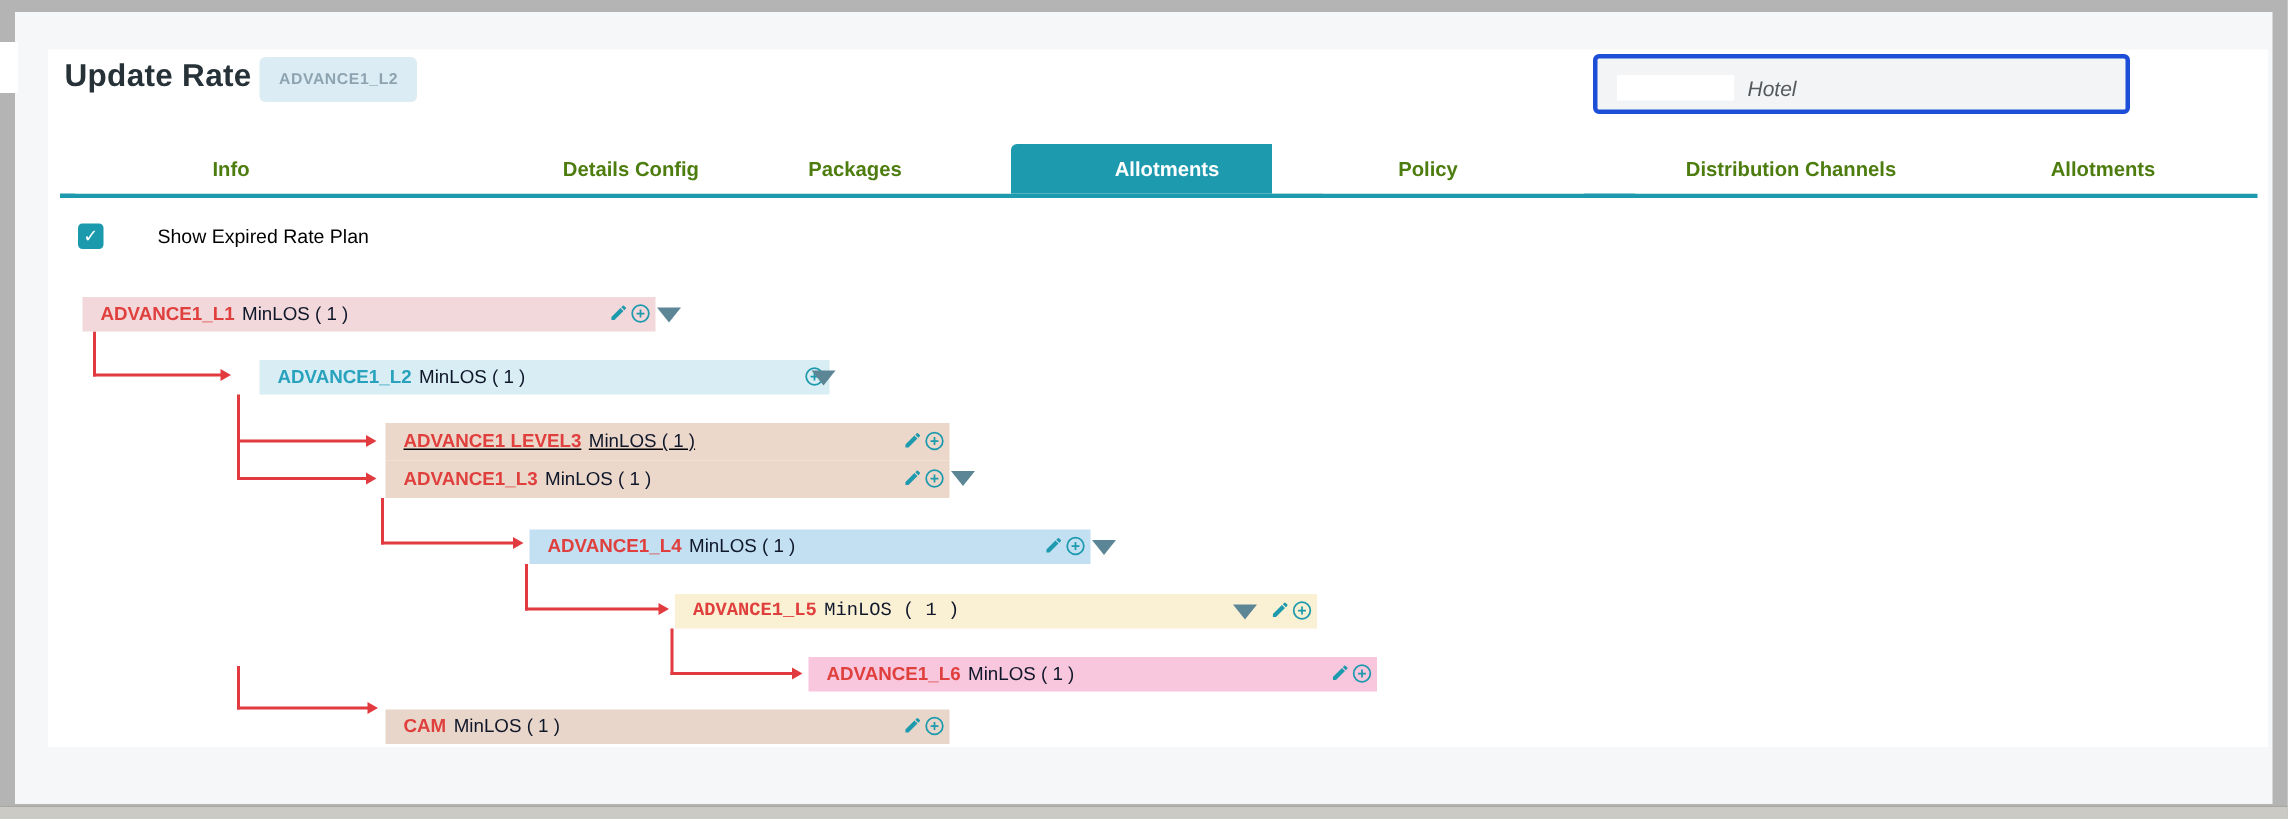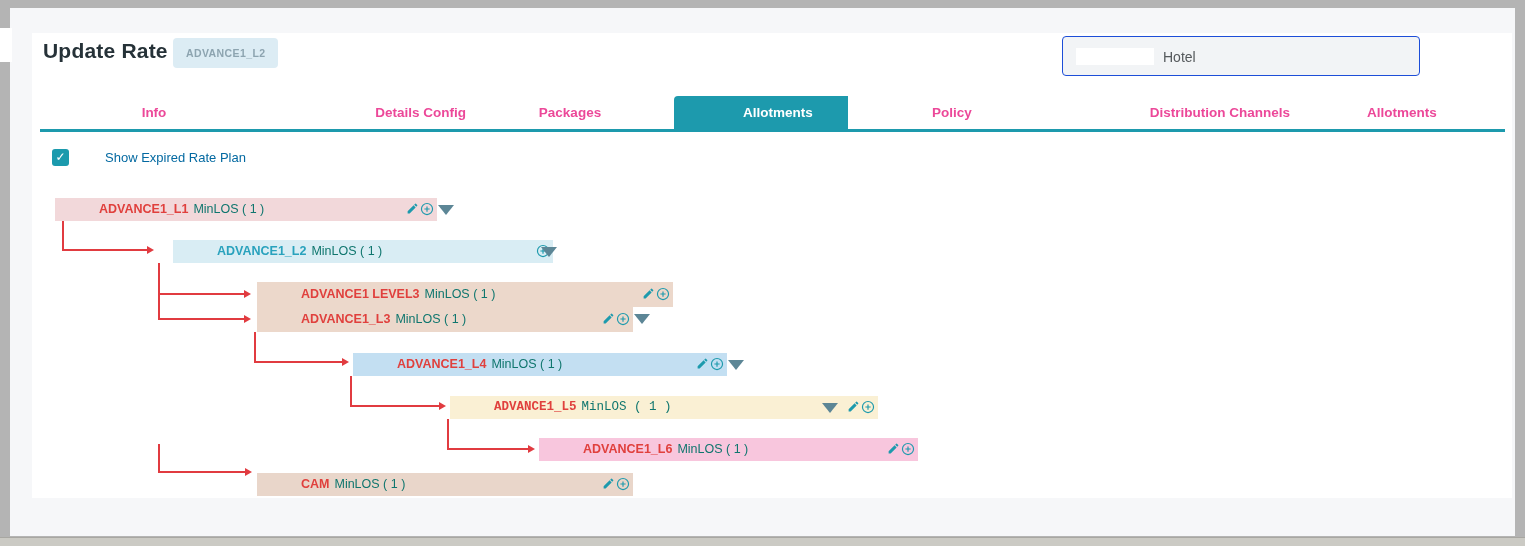--- a/index.html
+++ b/index.html
@@ -11,49 +11,49 @@
   .bottom-strip { position:absolute; left:0; bottom:0; width:1525px; height:9px; background:#cbcac4; border-top:1px solid #a8a7a2; }
   .edge-notch { position:absolute; left:0; top:28px; width:12px; height:34px; background:#ffffff; }
 
   .card { position:absolute; left:22px; top:25px; width:1480px; height:465px; background:#ffffff; }
 
   
   .title { position:absolute; left:11px; top:6px; font-size:21px; font-weight:bold; color:#263238; letter-spacing:0.2px; }
   .badge { position:absolute; left:141px; top:5px; height:30px; line-height:30px; padding:0 13px;
            background:#dcecf4; border-radius:4px; font-size:10.5px; font-weight:bold; color:#8da4b0; letter-spacing:0.4px; }
   .hotel-box { position:absolute; left:1030px; top:3px; width:358px; height:40px; background:#f2f4f6;
-               border:1px solid #1d4ed8; border-radius:4px; }
+               border:3px solid #1d4ed8; border-radius:4px;font-style:italic; }
   .hotel-redacted { position:absolute; left:13px; top:11px; width:78px; height:17px; background:#ffffff; }
   .hotel-label { position:absolute; left:100px; top:0; height:40px; line-height:40px; font-size:14px; color:#55595c; }
 
   
   .tabbar { position:absolute; left:8px; top:63px; width:1465px; height:36px; border-bottom:3px solid #1d9aad; }
   .tab { position:absolute; top:0; width:208px; height:33px; line-height:33px; text-align:center;
-         font-size:13.5px; font-weight:bold; color:#ec4899; cursor:pointer; background:#ffffff; }
+         font-size:13.5px; font-weight:bold; color:#4d7c0f; cursor:pointer; background:#ffffff; }
   .tab.active { background:#1d9aad; color:#ffffff; border-radius:4px 4px 0 0; }
   .tab:nth-child(1){left:10px;} .tab:nth-child(2){left:218px;text-align:right;} .tab:nth-child(3){left:426px;}
-  .tab:nth-child(4){left:634px;} .tab:nth-child(5){left:808px;} .tab:nth-child(6){left:1076px;}
+  .tab:nth-child(4){left:634px;} .tab:nth-child(5){left:808px;} .tab:nth-child(6){left:1050px;}
   .tab:nth-child(7){left:1258px;}
 
   
   .checkbox { position:absolute; left:20px; top:116px; width:17px; height:17px; background:#1b9aad; border-radius:3px;
               color:#fff; font-size:12px; line-height:17px; text-align:center; cursor:pointer; }
-  .checkbox-label { position:absolute; left:73px; top:117px; font-size:13px; color:#0369a1; }
+  .checkbox-label { position:absolute; left:73px; top:117px; font-size:13px; color:#000000; }
 
   
   .bar { position:absolute; height:23px; line-height:23px; font-size:12.5px; padding-left:12px; white-space:nowrap; cursor:pointer; }
-  .nm { font-weight:bold; color:#e0403d; margin-right:5px;margin-left:32px; }
+  .nm { font-weight:bold; color:#e0403d; margin-right:5px; }
   .nm.teal { color:#29a2bd; }
-  .dt { color:#0f766e; }
+  .dt { color:#0f172a; }
   .icons { position:absolute; right:3px; top:4px; display:flex; gap:1px; }
   .icons svg { display:block; cursor:pointer; }
 
   .bar-l1  { left:23px;  top:165px; width:382px; background:#f2d8da; }
   .bar-l2  { left:141px; top:207px; width:380px; background:#d9edf4; }
-  .bar-lv3 { left:225px; top:249px; width:416px; height:25px; line-height:25px; background:#ecd8cb; }
+  .bar-lv3 { left:225px; top:249px; width:376px; height:25px; line-height:25px; background:#ecd8cb;text-decoration:underline; }
   .bar-l3  { left:225px; top:274px; width:376px; height:25px; line-height:25px; background:#ecd8cb; }
   .bar-l4  { left:321px; top:320px; width:374px; background:#c3dff2; }
   .bar-l5  { left:418px; top:363px; width:428px; background:#faf0d4;font-family:Liberation Mono, monospace; }
   .bar-l6  { left:507px; top:405px; width:379px; background:#f8c6dd; }
   .bar-cam { left:225px; top:440px; width:376px; background:#e9d6ca; }
   .bar-lv3 .icons, .bar-l3 .icons { top:5px; }
 
   
   .tri { position:absolute; width:0; height:0; border-left:8px solid transparent; border-right:8px solid transparent;
          border-top:10px solid #5c8696; cursor:pointer; }

